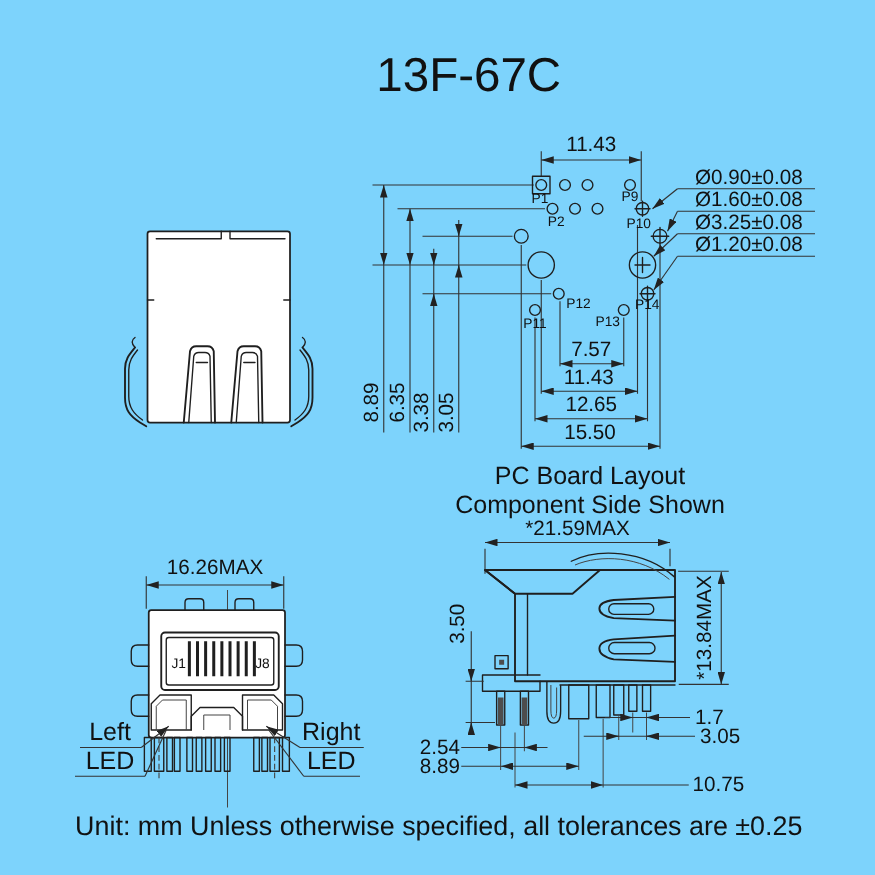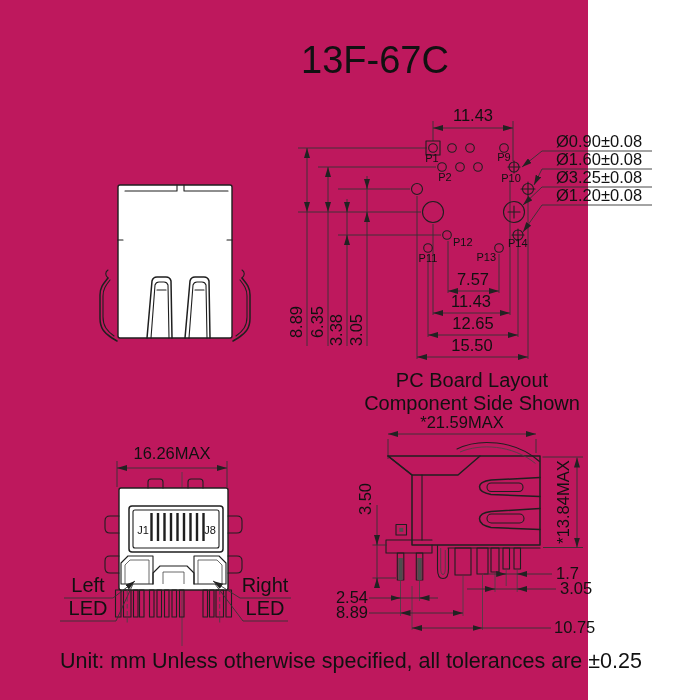--- a/index.html
+++ b/index.html
@@ -1,16 +1,16 @@
 <!DOCTYPE html>
 <html><head>
 <meta charset="utf-8">
 <style>
   html,body{margin:0;padding:0;background:#fff;}
-  .stage{width:588px;height:700px;background:#be185d;position:relative;font-family:"Liberation Sans",sans-serif;}
+  .stage{width:700px;height:700px;background:#7dd3fc;position:relative;font-family:"Liberation Sans",sans-serif;}
   svg text{font-family:"Liberation Sans",sans-serif;fill:#111;}
   .ln{stroke:#1f1f1f;stroke-width:1.5;fill:none;stroke-linejoin:round;stroke-linecap:round;}
   .ln2{stroke:#1f1f1f;stroke-width:1.1;fill:none;stroke-linejoin:round;stroke-linecap:round;}
   .lnw{stroke:#1f1f1f;stroke-width:1.4;fill:#fff;stroke-linejoin:round;}
   .dim{stroke:#333;stroke-width:0.9;fill:none;}
   .thin{stroke:#444;stroke-width:0.8;fill:none;}
   .cl{stroke:#444;stroke-width:0.9;fill:none;stroke-dasharray:4.5 2.5;}
   .comb{stroke:#1f1f1f;stroke-width:2.4;}
   .darkfill{fill:#4d4d4d;stroke:none;}
   .t38{font-size:38px;}

